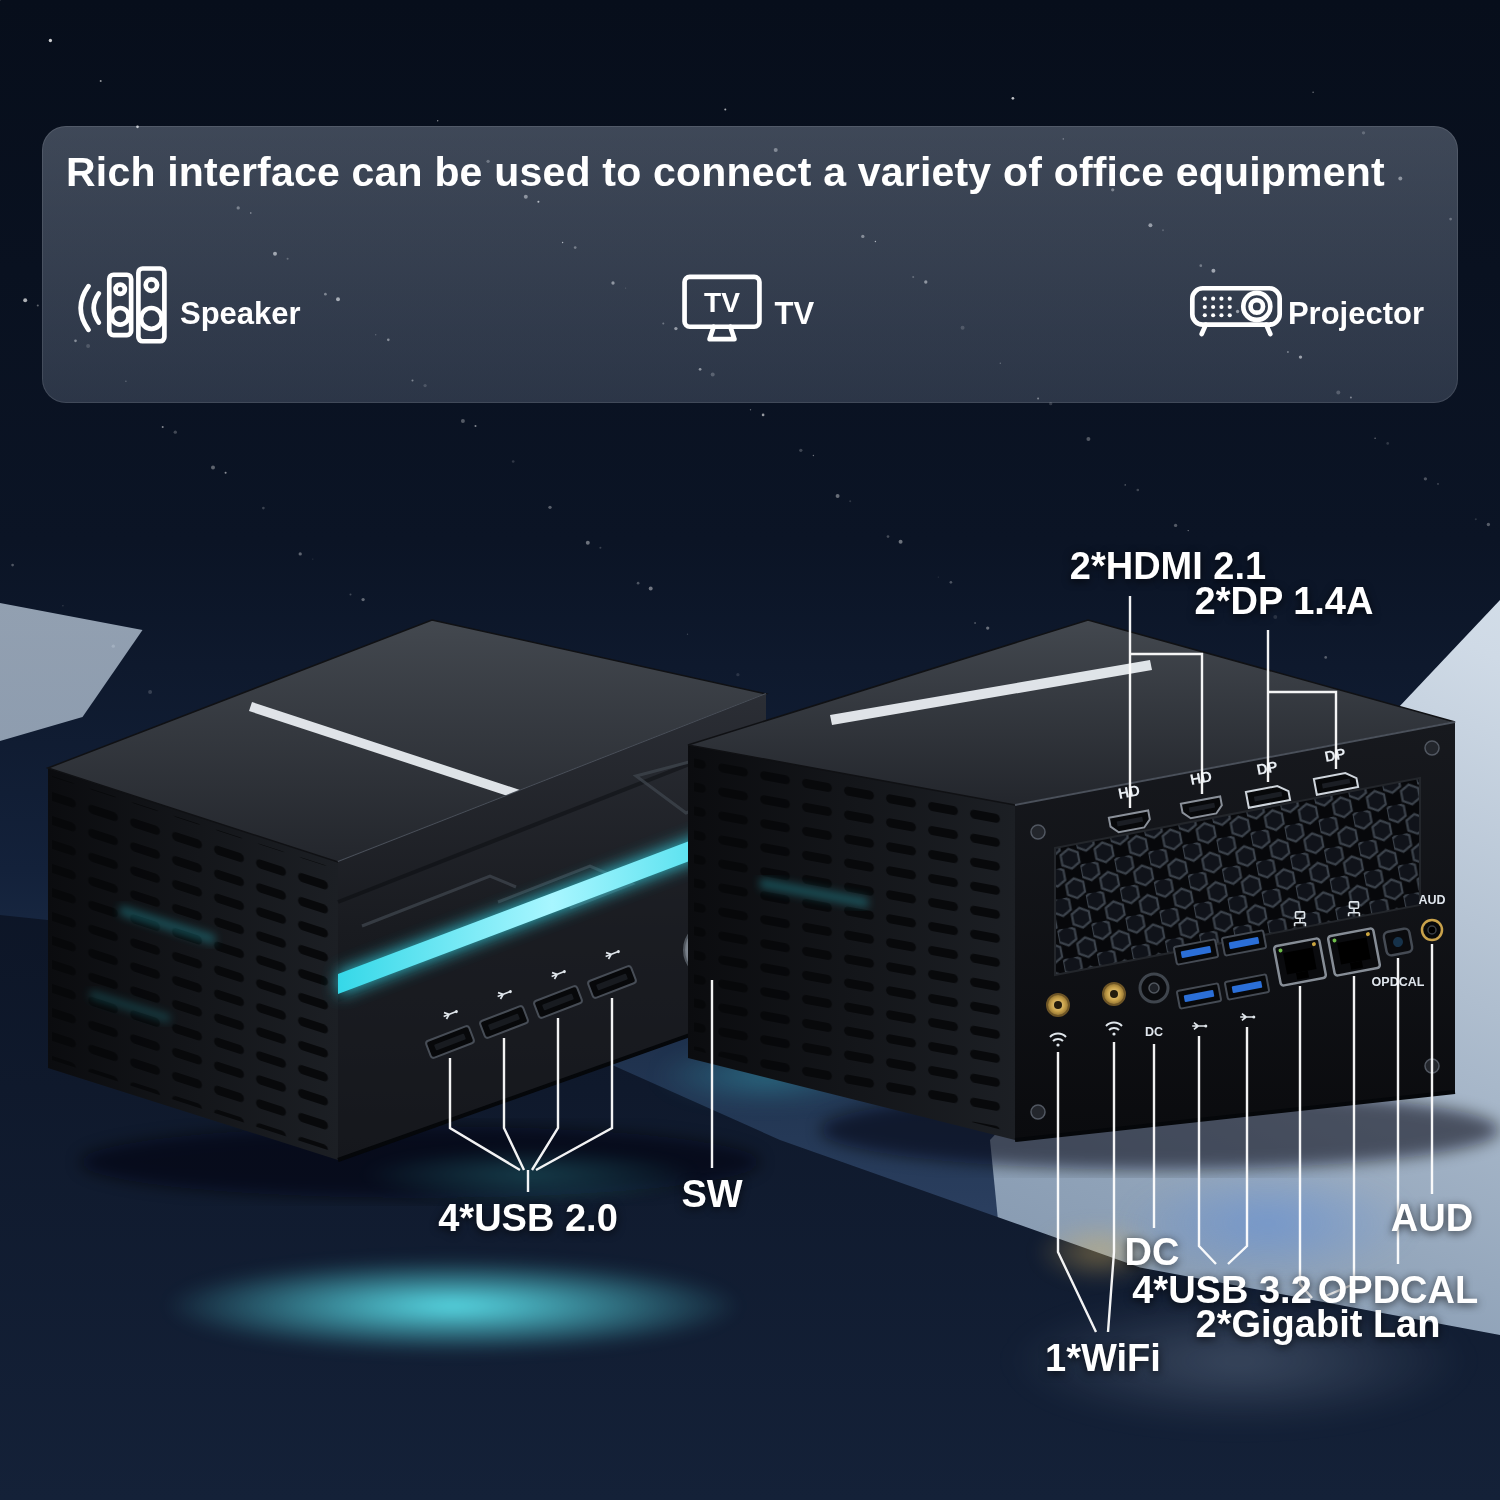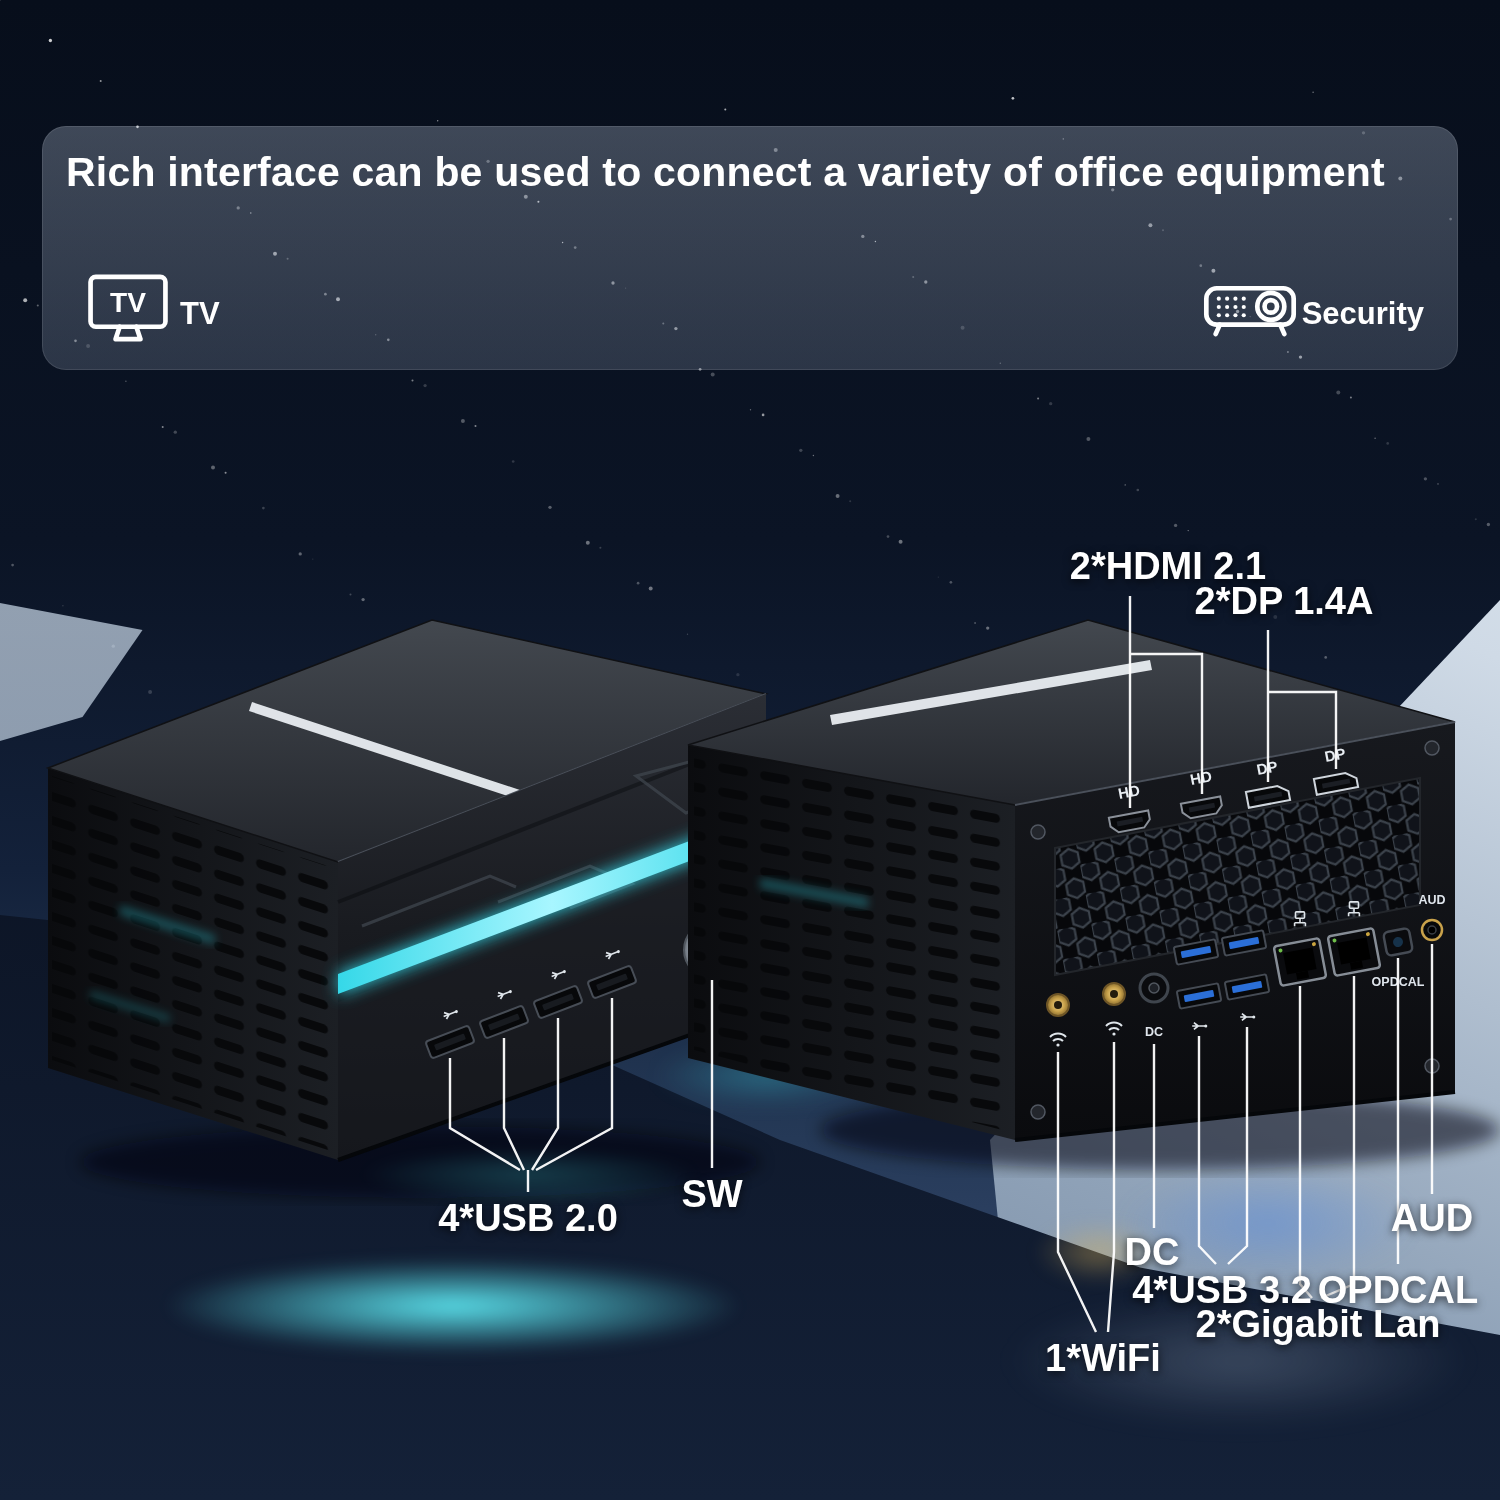--- a/index.html
+++ b/index.html
@@ -23,21 +23,21 @@
     background:radial-gradient(ellipse at center,rgba(96,240,250,.92),rgba(96,240,250,0) 72%);}
   .glow-teal2{left:652px;top:1044px;width:230px;height:62px;filter:blur(10px);
     background:radial-gradient(ellipse at center,rgba(60,220,235,.32),rgba(60,220,235,0) 70%);}
   .glow-blue{left:1118px;top:1168px;width:300px;height:110px;filter:blur(10px);
     background:radial-gradient(ellipse at center,rgba(70,130,230,.38),rgba(70,130,230,0) 70%);}
   .glow-gold{left:1034px;top:1220px;width:130px;height:64px;filter:blur(8px);
     background:radial-gradient(ellipse at center,rgba(222,182,92,.42),rgba(222,182,92,0) 70%);}
   .glow-white{left:1004px;top:1296px;width:470px;height:130px;filter:blur(14px);
     background:radial-gradient(ellipse at center,rgba(190,210,235,.24),rgba(190,210,235,0) 70%);}
   
-  .panel{position:absolute;left:42px;top:126px;width:1416px;height:244px;border-radius:24px;
+  .panel{position:absolute;left:42px;top:126px;width:1416px;height:277px;border-radius:24px;
     background:linear-gradient(180deg,rgba(168,181,200,.34),rgba(140,154,176,.26));
     box-shadow:inset 0 0 0 1px rgba(255,255,255,.10);}
   .title{position:absolute;left:24px;top:22px;margin:0;width:1368px;
     font-size:41px;font-weight:700;color:#fff;letter-spacing:.2px;line-height:1.2;}
   .devices{position:absolute;left:0;right:0;top:130px;display:flex;justify-content:space-between;
     align-items:flex-end;padding:0 34px;}
   .device{display:flex;flex-direction:row;align-items:center;}
   .dicon{width:104px;height:104px;}
   .dicon .ln{stroke:#fff;stroke-width:4.5;fill:none;stroke-linecap:round;stroke-linejoin:round;}
   .dicon .fl{fill:#fff;stroke:none;}
@@ -462,20 +462,35 @@
   <div class="callout" style="left:1152px;top:1252px">DC</div>
   <div class="callout" style="left:1222px;top:1290px">4*USB 3.2</div>
   <div class="callout" style="left:1318px;top:1324px">2*Gigabit Lan</div>
   <div class="callout" style="left:1398px;top:1290px">OPDCAL</div>
   <div class="callout" style="left:1432px;top:1218px">AUD</div>
 
   <section class="panel">
     <h1 class="title">Rich interface can be used to connect a variety of office equipment</h1>
     <div class="devices">
 
+      <div class="device">
+        <svg class="dicon" viewBox="0 0 100 100" xmlns="http://www.w3.org/2000/svg">
+          <g class="ln">
+            <path d="M22,36 q-10,14 0,28"></path>
+            <path d="M12,29 q-15,21 0,42"></path>
+            <rect x="32" y="18" width="21" height="58" rx="4"></rect>
+            <circle cx="42.5" cy="32" r="4.5"></circle>
+              <circle cx="42.5" cy="58" r="8"></circle>
+            <rect x="60" y="12" width="25" height="70" rx="4"></rect>
+            <circle cx="72.5" cy="28" r="5.5"></circle>
+              <circle cx="72.5" cy="60" r="10"></circle>
+          </g>
+        </svg>
+        <div class="dlabel">Speaker</div>
+      </div>
 
 
       <div class="device">
         <svg class="dicon" viewBox="0 0 100 100" xmlns="http://www.w3.org/2000/svg">
           <g class="ln">
             <rect x="14" y="20" width="72" height="48" rx="5"></rect>
             <path d="M42,68 L38,80 H62 L58,68"></path>
           </g>
           <text class="tvTxt" x="50" y="54">TV</text>
         </svg>
@@ -498,19 +513,19 @@
             <circle cx="20" cy="49" r="2"></circle>
               <circle cx="28" cy="49" r="2"></circle>
               <circle cx="36" cy="49" r="2"></circle>
               <circle cx="44" cy="49" r="2"></circle>
             <circle cx="20" cy="57" r="2"></circle>
               <circle cx="28" cy="57" r="2"></circle>
               <circle cx="36" cy="57" r="2"></circle>
               <circle cx="44" cy="57" r="2"></circle>
           </g>
         </svg>
-        <div class="dlabel">Security</div>
+        <div class="dlabel">Projector</div>
       </div>
 
 
     </div>
   </section>
 </div>
 
 </body></html>

